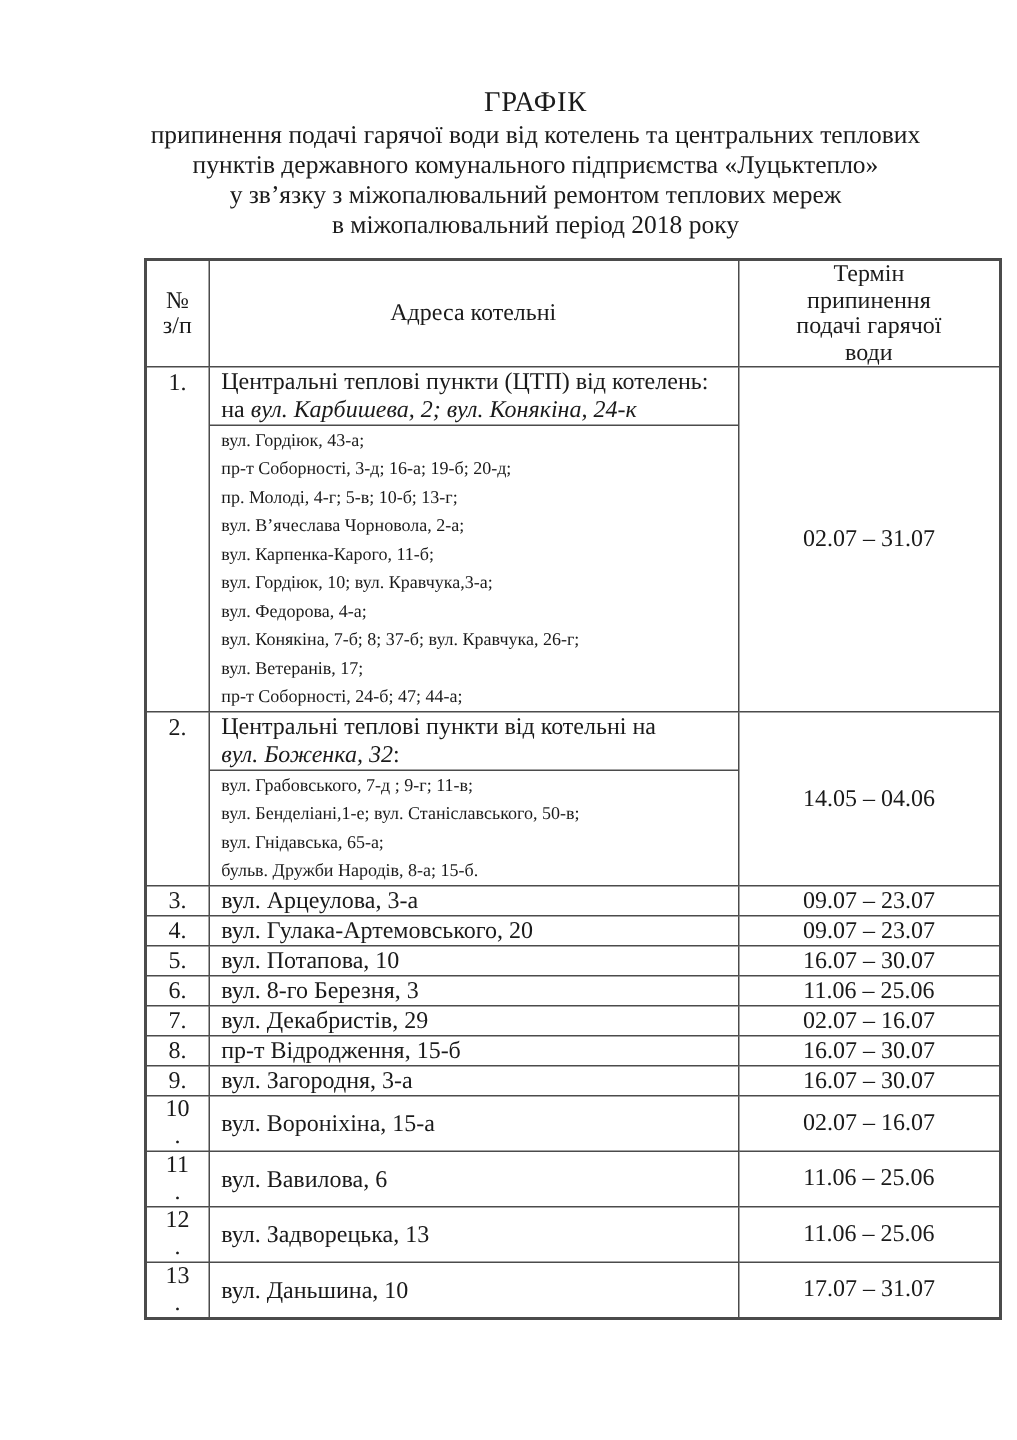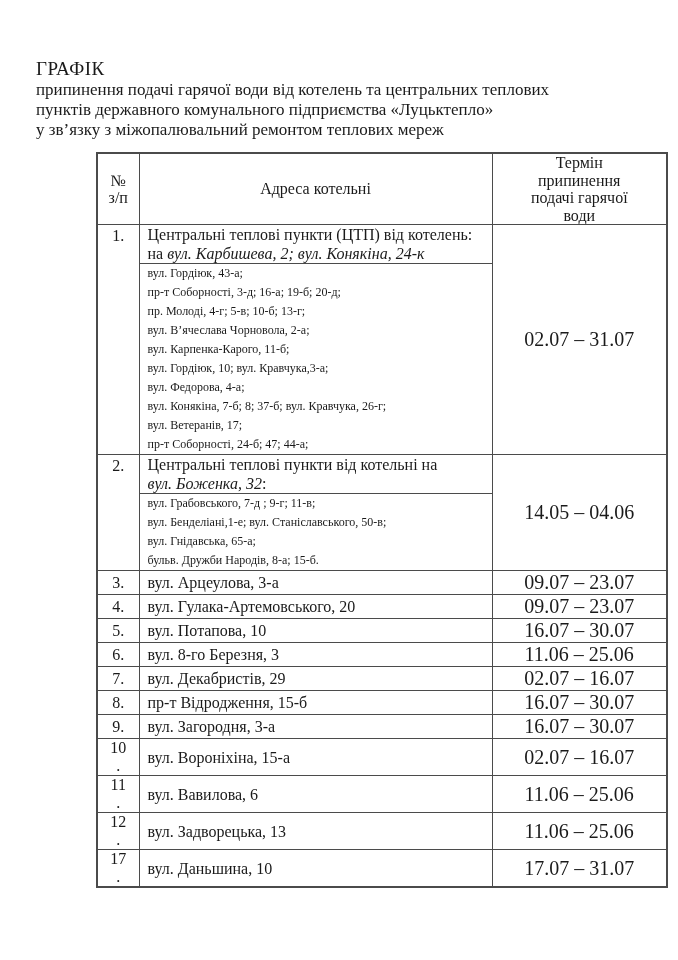--- a/index.html
+++ b/index.html
@@ -6,20 +6,21 @@
   html, body { width: 678px; height: 960px; }
   body {
     background: #ffffff;
     color: #1a1a1a;
     font-family: "Liberation Serif", serif;
     overflow: hidden;
   }
   .title-wrap {
     margin: 57px 0 12px 36px;
     width: 642px;
+    text-align: center;
   }
   .t1 { font-size: 19px; line-height: 23px; letter-spacing: 0.5px; }
   .t2 { font-size: 17px; line-height: 20px; }
 
   table.schedule {
     margin: 2px 0 0 96px;
     width: 570px;
     border-collapse: collapse;
     table-layout: fixed;
     border: 2px solid #4b4b4b;
@@ -64,33 +65,34 @@
   }
   .group-head .ital { font-style: italic; }
   .group-list {
     padding-left: 8px;
     font-size: 12px;
     line-height: 19px;
   }
   td.term {
     text-align: center;
     vertical-align: middle;
-    font-size: 20px;
+    font-size: 16px;
   }
   tr.simple { height: 19px; }
   tr.tall   { height: 37px; }
 </style>
 </head>
 <body>
 
 <div class="title-wrap">
   <div class="t1">ГРАФІК</div>
   <div class="t2">припинення подачі гарячої води від котелень та центральних теплових</div>
   <div class="t2">пунктів державного комунального підприємства «Луцьктепло»</div>
   <div class="t2">у зв’язку з міжопалювальний ремонтом теплових мереж</div>
+  <div class="t2">в міжопалювальний період 2018 року</div>
 </div>
 
 <table class="schedule">
   <colgroup>
     <col class="c-num">
       <col class="c-addr">
       <col class="c-term">
   </colgroup>
   <thead>
     <tr>
@@ -192,20 +194,20 @@
       <td class="addr">вул. Вавилова, 6</td>
       <td class="term">11.06 – 25.06</td>
     </tr>
     <tr class="tall">
       <td class="num">12
 .</td>
       <td class="addr">вул. Задворецька, 13</td>
       <td class="term">11.06 – 25.06</td>
     </tr>
     <tr class="tall">
-      <td class="num">17
+      <td class="num">13
 .</td>
       <td class="addr">вул. Даньшина, 10</td>
       <td class="term">17.07 – 31.07</td>
     </tr>
 
   </tbody>
 </table>
 
 </body></html>

